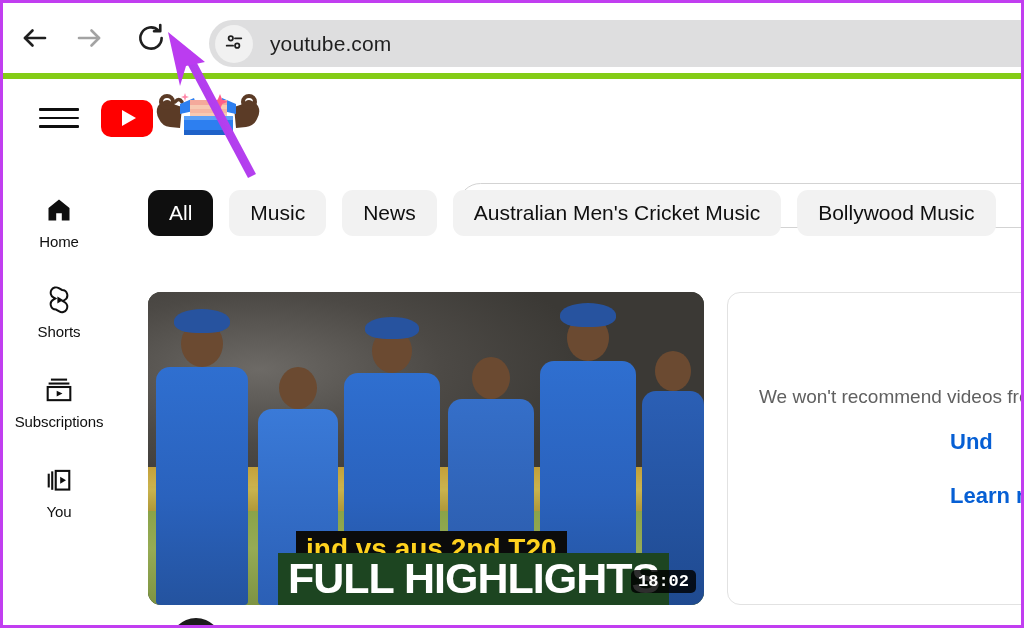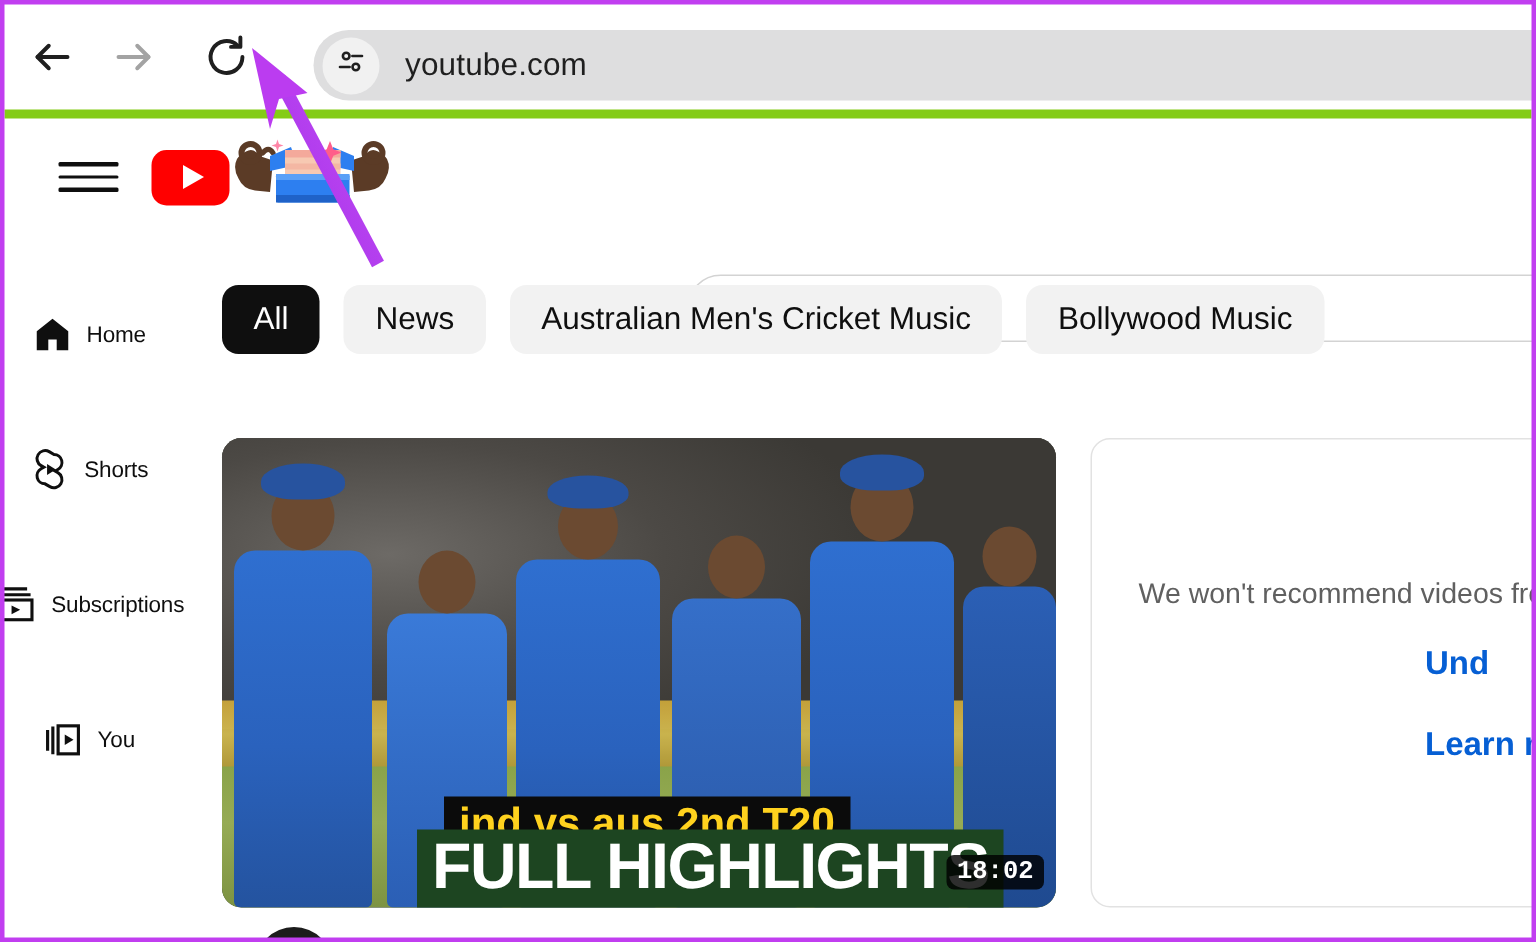--- a/index.html
+++ b/index.html
@@ -81,21 +81,21 @@
   }
   #search-input::placeholder { color:#909090; }
 
   
   #sidebar {
     position:absolute; left:3px; top:170px; width:112px; bottom:3px;
     background:#fff; padding-top:8px;
   }
   .side-item {
     width:112px; height:90px;
-    display:flex; flex-direction:row; align-items:center; justify-content:center;
+    display:flex; flex-direction:column; align-items:center; justify-content:center;
     gap:9px;
   }
   .side-item .lbl { font-size:15px; color:#0f0f0f; letter-spacing:-.1px; }
   .side-ico { height:28px; display:flex; align-items:center; justify-content:center; }
 
   
   #chips {
     position:absolute; left:148px; top:190px;
     display:flex; gap:16px; align-items:center;
   }
@@ -332,20 +332,23 @@
     </span>
     <span class="lbl">You</span>
   </div>
 </div>
 
 <div id="chips">
   <div class="chip active">
     <span>All</span>
   </div>
   <div class="chip">
+    <span>Music</span>
+  </div>
+  <div class="chip">
     <span>News</span>
   </div>
   <div class="chip">
     <span>Australian Men's Cricket Music</span>
   </div>
   <div class="chip">
     <span>Bollywood Music</span>
   </div>
 </div>
 

